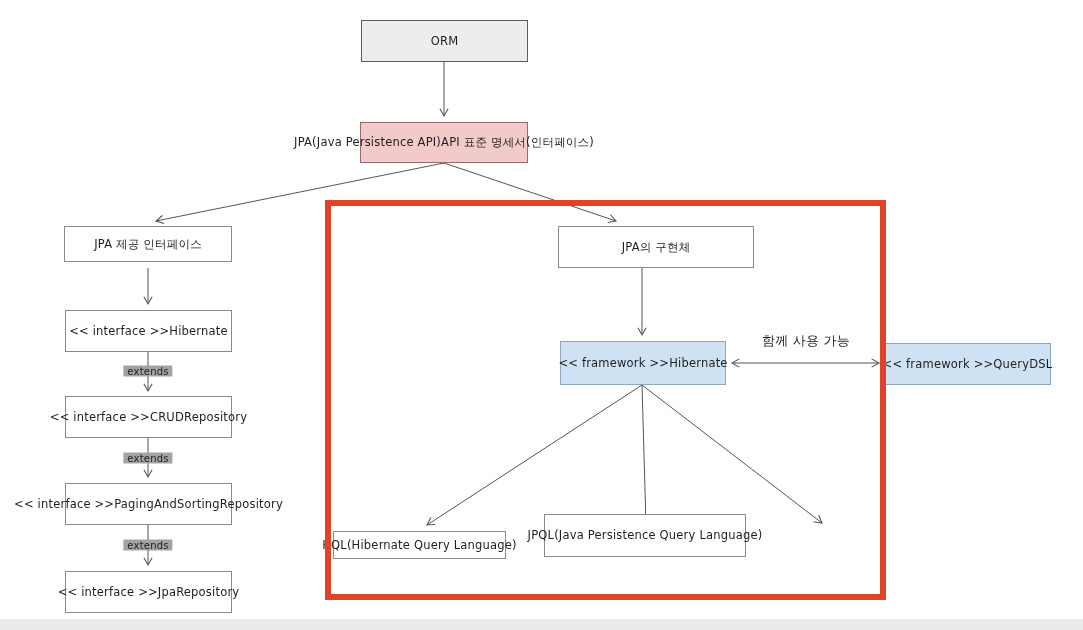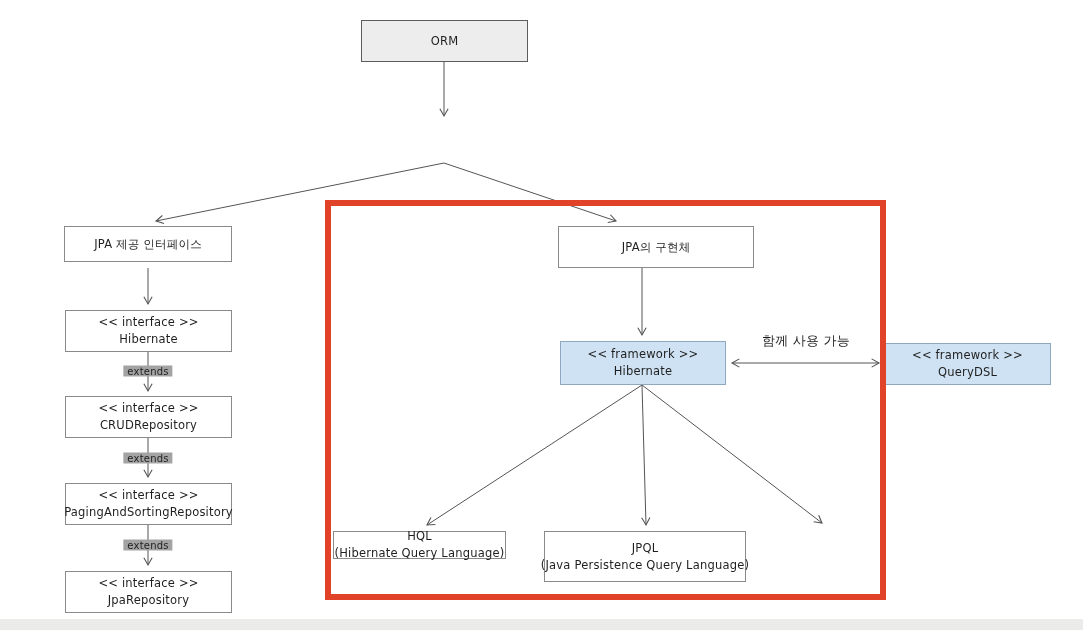--- a/index.html
+++ b/index.html
@@ -9,21 +9,21 @@
     overflow:hidden;
   }
   #stage{position:absolute;left:0;top:0;width:1083px;height:619px;}
   #bottom-strip{
     position:absolute;left:0;top:619px;width:1083px;height:11px;
     background:#ebebe9;
   }
   svg.edges{position:absolute;left:0;top:0;z-index:2;}
   .node{
     position:absolute;box-sizing:border-box;z-index:3;
-    display:flex;flex-direction:column;align-items:center;justify-content:center;
+    display:flex;flex-direction:row;align-items:center;justify-content:center;
     background:#ffffff;border:1px solid #8a8a8a;
     font-size:11.5px;line-height:1.45;color:#1f1f1f;text-align:center;
     letter-spacing:.2px;white-space:nowrap;
   }
   .node.gray{background:#ededed;border:1.5px solid #5c5c5c;}
   .node.pink{background:#f2caca;border:1.5px solid #9a6a6a;}
   .node.blue{background:#cfe2f3;border:1.5px solid #8fa8bf;z-index:3;}
   .edge-label{
     position:absolute;z-index:4;background:#a3a3a3;color:#1f1f1f;
     font-size:10px;padding:0 4px;transform:translate(-50%,-50%);
@@ -60,20 +60,24 @@
       <path d="M642,385 L646,525" marker-end="url(#arrow)"></path>
       <path d="M642,385 L822,523" marker-end="url(#arrow)"></path>
       <path d="M732,363 L879,363" marker-start="url(#arrow)" marker-end="url(#arrow)"></path>
     </g>
   </svg>
 
   <div class="node gray" style="left:361px;top:20px;width:167px;height:42px">
     <span>ORM</span>
   </div>
 
+  <div class="node pink" style="left:360px;top:122px;width:168px;height:41px">
+    <span>JPA(Java Persistence API)</span>
+    <span>API 표준 명세서(인터페이스)</span>
+  </div>
 
   <div class="node" style="left:64px;top:226px;width:168px;height:36px">
     <span>JPA 제공 인터페이스</span>
   </div>
 
   <div class="node" style="left:65px;top:310px;width:167px;height:42px">
     <span>&lt;&lt; interface &gt;&gt;</span>
     <span>Hibernate</span>
   </div>
 
@@ -104,21 +108,21 @@
   <div class="node blue" style="left:884px;top:343px;width:167px;height:42px">
     <span>&lt;&lt; framework &gt;&gt;</span>
     <span>QueryDSL</span>
   </div>
 
   <div class="node" style="left:333px;top:531px;width:173px;height:28px">
     <span>HQL</span>
     <span>(Hibernate Query Language)</span>
   </div>
 
-  <div class="node" style="left:544px;top:531px;width:202px;height:51px">
+  <div class="node" style="left:544px;top:514px;width:202px;height:43px">
     <span>JPQL</span>
     <span>(Java Persistence Query Language)</span>
   </div>
 
 
   <div class="edge-label" style="left:148px;top:371px">extends</div>
   <div class="edge-label" style="left:148px;top:458px">extends</div>
   <div class="edge-label" style="left:148px;top:545px">extends</div>
   <div class="edge-label korean" style="left:806px;top:341px">함께 사용 가능</div>
 

